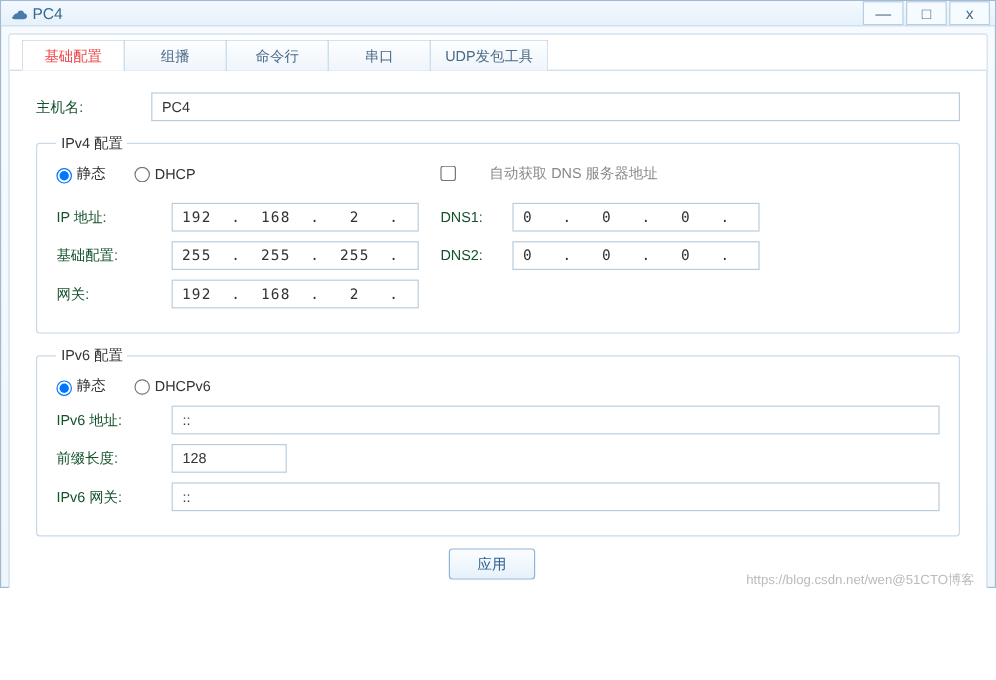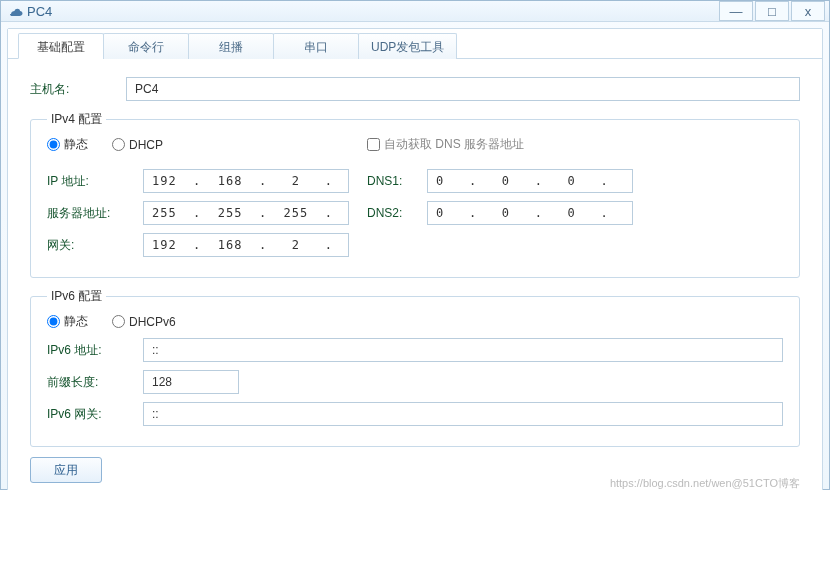--- a/index.html
+++ b/index.html
@@ -39,60 +39,60 @@
     background:#fff;
   }
   .tab {
     min-width:86px; padding:0 12px; height:26px; line-height:26px;
     font-size:12px; text-align:center; color:#4a6a88;
     border:1px solid #c8dae9; border-bottom:none;
     background:linear-gradient(#fdfeff,#eef5fb);
     margin-right:-1px; position:relative; top:1px;
     border-radius:2px 2px 0 0;
   }
-  .tab.active { background:#fff; border-bottom:1px solid #fff; color:#404040; }
+  .tab.active { background:#fff; border-bottom:1px solid #fff; color:#ef4444; }
   
   .form {
     flex:1; padding:10px 22px 8px 22px; position:relative;
     font-size:12px; color:#333; overflow:hidden;
   }
   .row { display:flex; align-items:center; margin:8px 0; }
   .lbl { width:96px; text-align:left; color:#14532d; padding-right:6px; }
   .field {
     height:24px; border:1px solid #b9cddd; background:#fff;
     font-size:12px; padding:0 8px; color:#333;
   }
   .field.wide { flex:1; min-width:0; }
   .field.ip  { width:206px; text-align:center; letter-spacing:1px; font-family:Consolas,monospace; }
   fieldset {
     border:1px solid #c8dae9; border-radius:3px;
     padding:8px 16px 12px 16px; margin:10px 0 6px 0;
   }
   legend { font-size:12px; color:#333; padding:0 4px; }
   .radio-row, .dns-row, .net-row { display:flex; align-items:center; }
-  .radio { display:flex; align-items:center; margin-right:24px; }
+  .radio { display:flex; align-items:flex-end; margin-right:24px; }
   .radio input { margin:0 4px 0 0; }
-  .chk  { display:flex; align-items:center; color:#888; }
+  .chk  { display:flex; align-items:center; color:#888;gap:24px; }
   .chk input { margin:0 4px 0 0; }
   .twocol { display:flex; }
   .leftcol { width:320px; }
   .rightcol { flex:1; }
   .rlbl { width:60px; }
   .footer {
-    display:flex; justify-content:flex-start; align-items:center;
+    display:flex; justify-content:center; align-items:center;
     padding:4px 10px 4px 0;
   }
   .btn-apply {
     min-width:72px; height:26px;
     border:1px solid #8fb4d6; border-radius:3px;
     background:linear-gradient(#fbfdff,#e6f1fb);
     color:#2d5f8f; font-size:12px;
   }
   .watermark {
-    position:absolute; right:22px; bottom:4px;
+    position:absolute; right:10px; bottom:4px;
     font-size:11px; color:#bbb; pointer-events:none;
   }
 </style>
 </head>
 <body>
 
 <div class="window">
   <div class="titlebar">
     <span class="app-icon">
       <svg viewBox="0 0 16 16" width="16" height="16">
@@ -103,22 +103,22 @@
     <div class="winbtns">
       <div class="winbtn">—</div>
       <div class="winbtn">□</div>
       <div class="winbtn">x</div>
     </div>
   </div>
 
   <div class="client">
     <div class="tabstrip">
       <div class="tab active">基础配置</div>
+      <div class="tab">组播</div>
       <div class="tab">命令行</div>
-      <div class="tab">组播</div>
       <div class="tab">串口</div>
       <div class="tab">UDP发包工具</div>
     </div>
 
     <div class="form">
 
       <div class="row">
         <span class="lbl">主机名:</span>
         <input class="field wide" value="PC4" style="">
       </div>
@@ -145,21 +145,21 @@
           </div>
         </div>
 
         <div class="twocol" style="margin-top:8px;">
           <div class="leftcol">
             <div class="row">
               <span class="lbl">IP 地址:</span>
               <input class="field ip" value="192  .  168  .   2   .   14" style="">
             </div>
             <div class="row">
-              <span class="lbl">服务器地址:</span>
+              <span class="lbl">基础配置:</span>
               <input class="field ip" value="255  .  255  .  255  .   0" style="">
             </div>
             <div class="row">
               <span class="lbl">网关:</span>
               <input class="field ip" value="192  .  168  .   2   .   1|" style="">
             </div>
           </div>
           <div class="rightcol">
             <div class="row">
               <span class="lbl rlbl">DNS1:</span>

